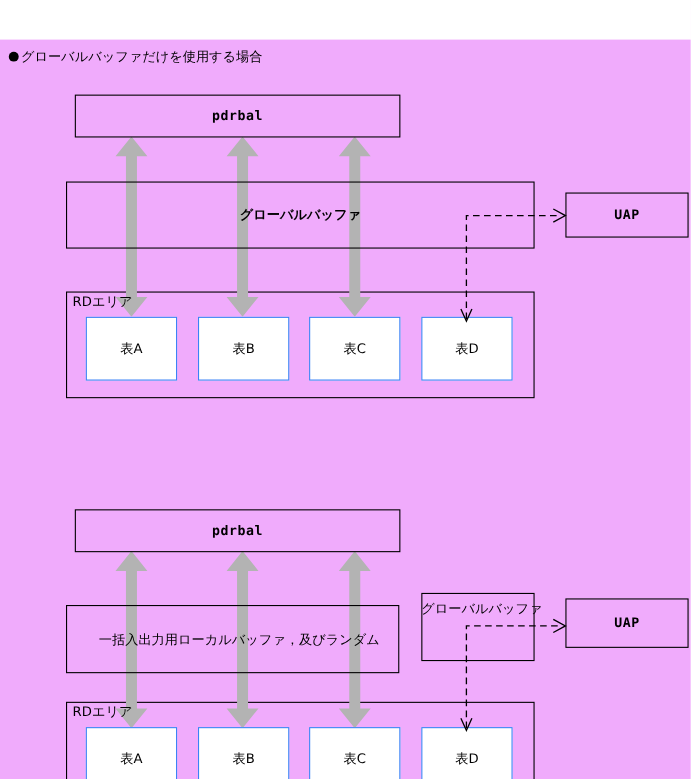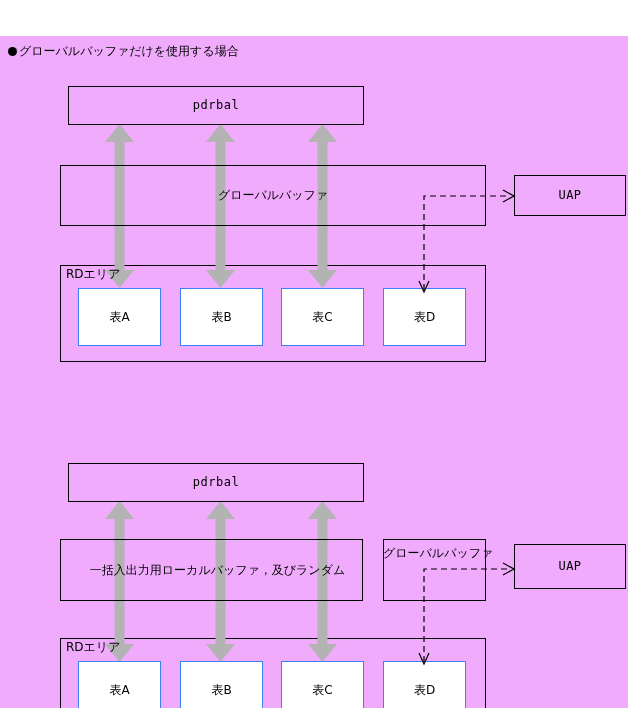--- a/index.html
+++ b/index.html
@@ -40,20 +40,21 @@
     box-sizing: border-box;
     border: 1px solid #000000;
     background: transparent;
     display: flex;
     align-items: center;
     justify-content: center;
     font-size: 12px;
     line-height: 15px;
     text-align: center;
     z-index: 3;
+    font-weight: bold;
   }
   .box.mono {
     font-family: "DejaVu Sans Mono", "Liberation Mono", monospace;
     font-size: 12px;
     letter-spacing: 0.5px;
   }
   .box.jp {
     font-size: 12px;
   }
   .rd-area {
@@ -183,21 +184,21 @@
     </svg>
   </div>
   <div class="bigarrow" style="left:307px; top:465px;">
     <svg width="31" height="161" viewBox="0 0 31 161">
       <polygon points="15.5,0 30,18 20.5,18 20.5,143 30,143 15.5,161 1,143 10.5,143 10.5,18 1,18" fill="#b3b3b3"></polygon>
     </svg>
   </div>
 
   <div class="box mono" style="left:68px; top:427px; width:296px; height:39px;">pdrbal</div>
 
-  <div class="localbuf" style="left:60px; top:503px; width:303px; height:62px;padding-left:12px;">
+  <div class="localbuf" style="left:60px; top:514px; width:303px; height:62px;padding-left:12px;">
     <span>
       <span>一括入出力用ローカルバッファ，及びランダム</span><br>
     </span>
   </div>
 
   <div class="globalbuf-2" style="left:383px; top:503px; width:103px; height:62px;">
     <span class="inner">グローバルバッファ</span>
   </div>
 
   <div class="box mono" style="left:514px; top:508px; width:112px; height:45px;">UAP</div>

